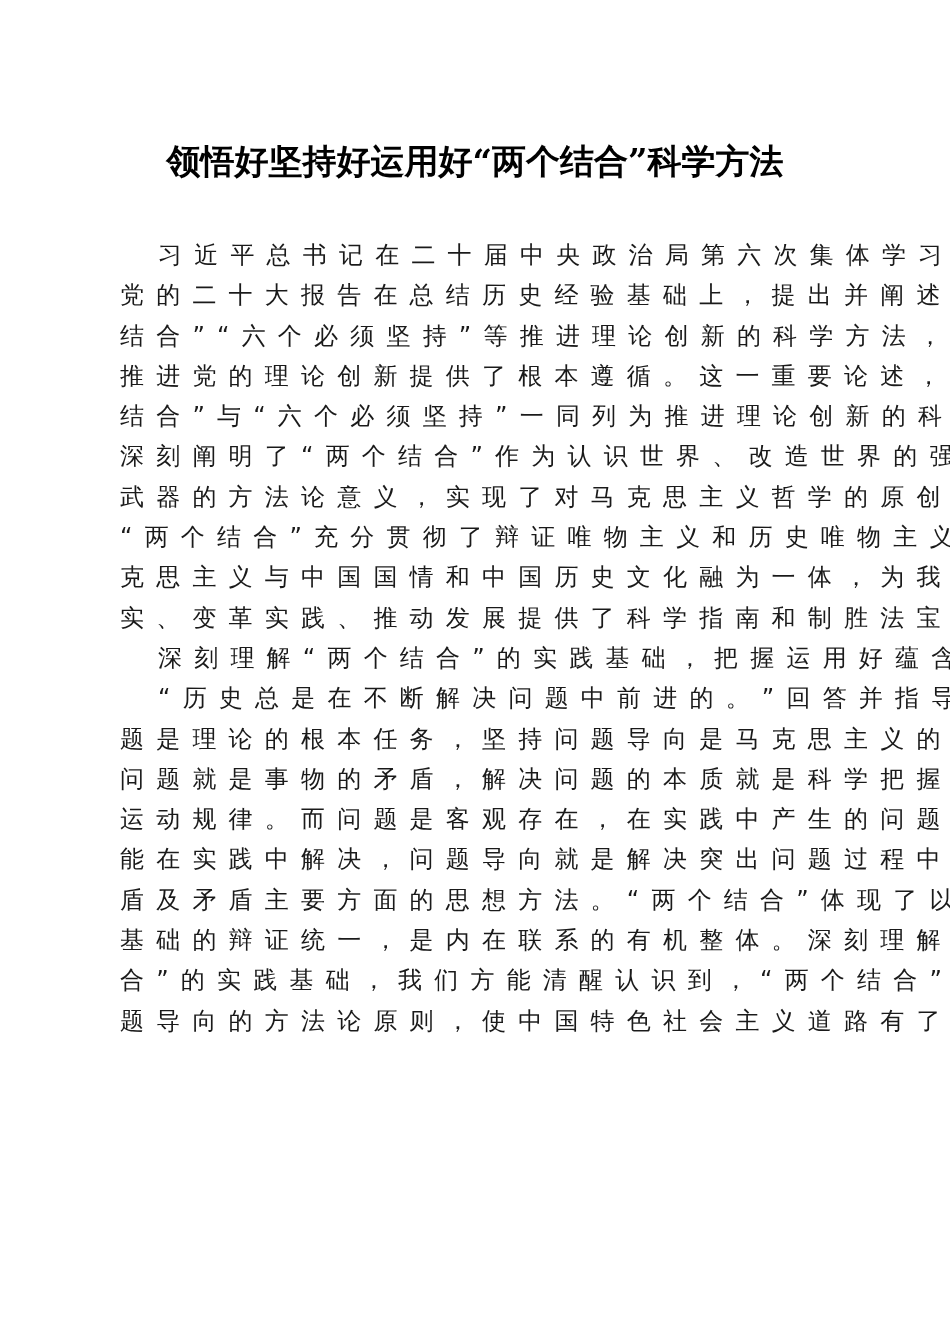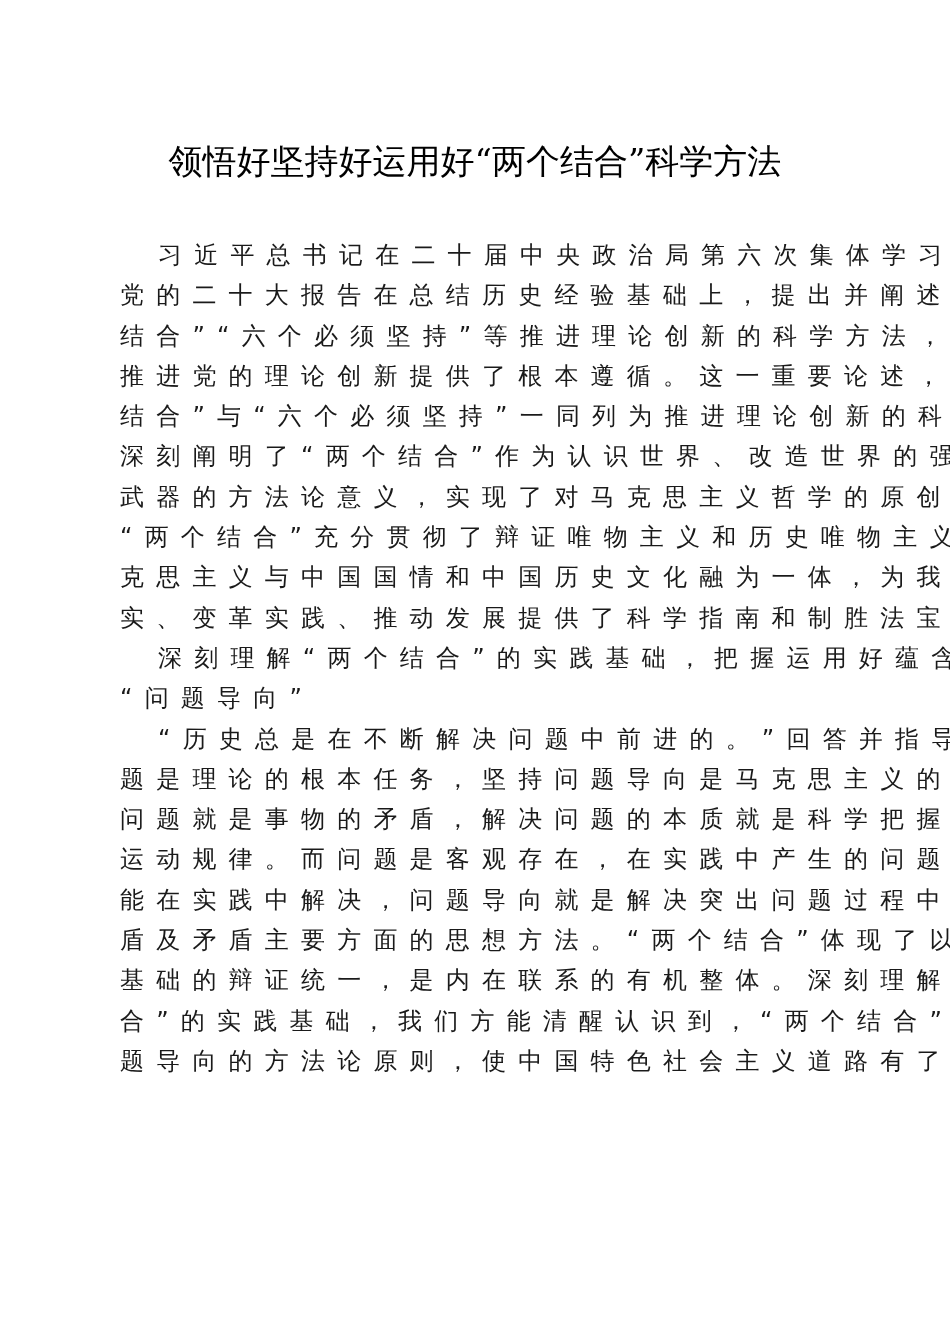--- a/index.html
+++ b/index.html
@@ -22,21 +22,21 @@
     height: 1344px;
     background: #ffffff;
   }
   .title {
     position: absolute;
     left: 0;
     top: 138px;
     width: 950px;
     text-align: center;
     font-family: "DejaVu Serif", "Liberation Serif", serif;
-    font-weight: normal;
+    font-weight: bold;
     font-size: 34px;
     line-height: 46px;
     letter-spacing: 0px;
     color: #000000;
     white-space: nowrap;
   }
   .body-text {
     position: absolute;
     left: 120px;
     top: 235px;
@@ -67,21 +67,20 @@
     <span class="line">党的二十大报告在总结历史经验基础上，提出并阐述了“两个</span>
     <span class="line">结合”“六个必须坚持”等推进理论创新的科学方法，为继续</span>
     <span class="line">推进党的理论创新提供了根本遵循。这一重要论述，将“两个</span>
     <span class="line">结合”与“六个必须坚持”一同列为推进理论创新的科学方法，</span>
     <span class="line">深刻阐明了“两个结合”作为认识世界、改造世界的强大思想</span>
     <span class="line">武器的方法论意义，实现了对马克思主义哲学的原创性发展。</span>
     <span class="line">“两个结合”充分贯彻了辩证唯物主义和历史唯物主义，使马</span>
     <span class="line">克思主义与中国国情和中国历史文化融为一体，为我们观察现</span>
     <span class="line">实、变革实践、推动发展提供了科学指南和制胜法宝。</span>
     <span class="line indent">深刻理解“两个结合”的实践基础，把握运用好蕴含其中的</span>
-    <span class="line">“问题导向”</span>
     <span class="line indent">“历史总是在不断解决问题中前进的。”回答并指导解决问</span>
     <span class="line">题是理论的根本任务，坚持问题导向是马克思主义的鲜明特点。</span>
     <span class="line">问题就是事物的矛盾，解决问题的本质就是科学把握矛盾及其</span>
     <span class="line">运动规律。而问题是客观存在，在实践中产生的问题必将也只</span>
     <span class="line">能在实践中解决，问题导向就是解决突出问题过程中的主要矛</span>
     <span class="line">盾及矛盾主要方面的思想方法。“两个结合”体现了以实践为</span>
     <span class="line">基础的辩证统一，是内在联系的有机整体。深刻理解“两个结</span>
     <span class="line">合”的实践基础，我们方能清醒认识到，“两个结合”坚持问</span>
     <span class="line">题导向的方法论原则，使中国特色社会主义道路有了更加宏阔</span>
   </div>

